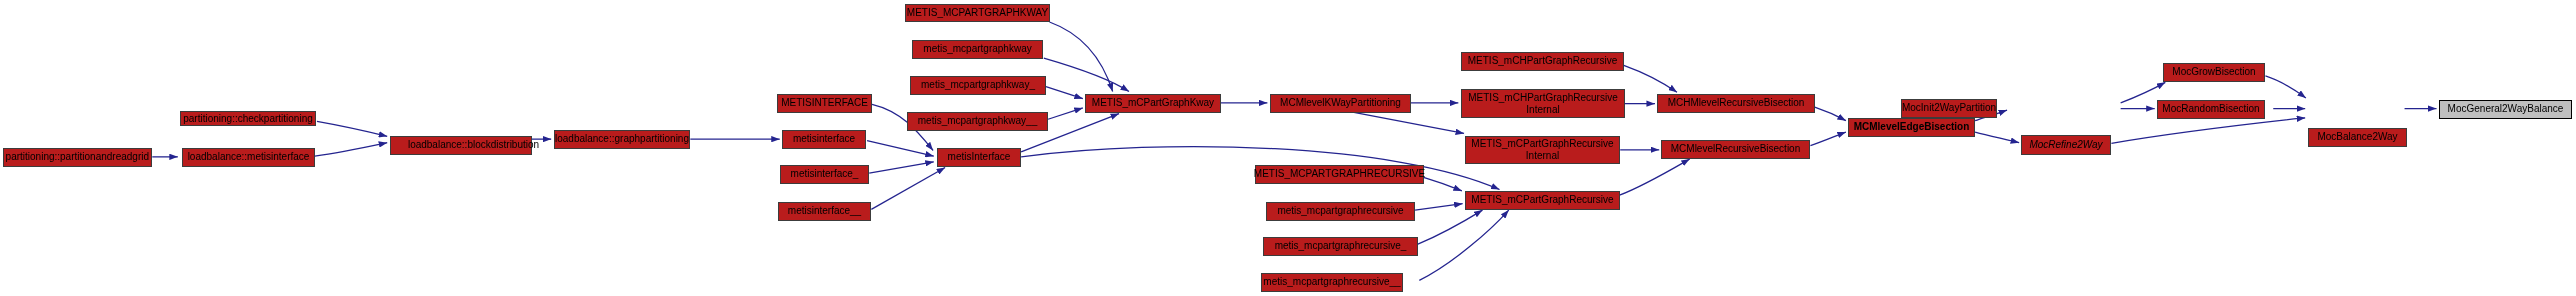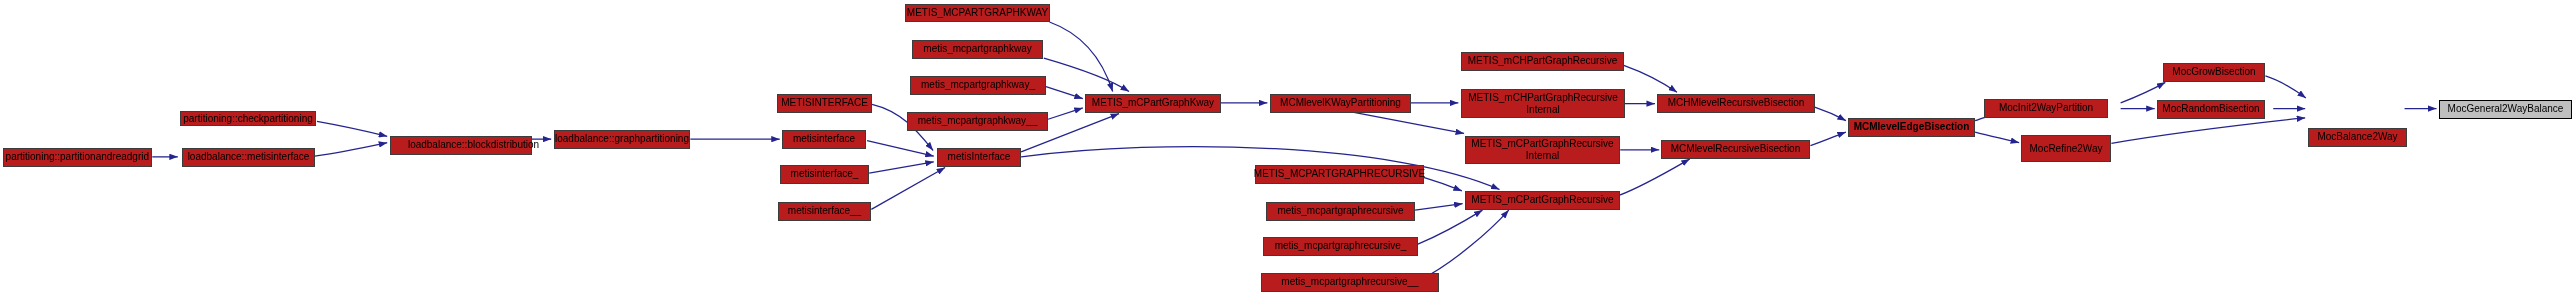--- a/index.html
+++ b/index.html
@@ -88,31 +88,31 @@
       <div class="node" style="left: 905px; top: 3.6px; width: 145px; height: 18.5px;">METIS_MCPARTGRAPHKWAY</div>
       <div class="node" style="left: 912px; top: 40px; width: 131px; height: 18.5px;">metis_mcpartgraphkway</div>
       <div class="node" style="left: 910px; top: 76px; width: 136px; height: 18.5px;">metis_mcpartgraphkway_</div>
       <div class="node" style="left: 907px; top: 112px; width: 141px; height: 18.5px;">metis_mcpartgraphkway__</div>
       <div class="node" style="left: 937px; top: 148px; width: 84px; height: 18.5px;">metisInterface</div>
       <div class="node" style="left: 1085px; top: 94px; width: 136px; height: 18.5px;">METIS_mCPartGraphKway</div>
       <div class="node" style="left: 1270px; top: 94px; width: 141px; height: 18.5px;">MCMlevelKWayPartitioning</div>
       <div class="node" style="left: 1255px; top: 165px; width: 169px; height: 18.5px;">METIS_MCPARTGRAPHRECURSIVE</div>
       <div class="node" style="left: 1266px; top: 202px; width: 149px; height: 18.5px;">metis_mcpartgraphrecursive</div>
       <div class="node" style="left: 1263px; top: 237px; width: 155px; height: 18.5px;">metis_mcpartgraphrecursive_</div>
-      <div class="node" style="left: 1261px; top: 273px; width: 178px; height: 18.5px;">metis_mcpartgraphrecursive__</div>
+      <div class="node" style="left: 1261px; top: 273px; width: 142px; height: 18.5px;">metis_mcpartgraphrecursive__</div>
       <div class="node" style="left: 1461px; top: 52px; width: 163px; height: 18.5px;">METIS_mCHPartGraphRecursive</div>
       <div class="node" style="left: 1461px; top: 89px; width: 164px; height: 29px;">METIS_mCHPartGraphRecursive
 Internal</div>
       <div class="node" style="left: 1465px; top: 136px; width: 155px; height: 28px;">METIS_mCPartGraphRecursive
 Internal</div>
       <div class="node" style="left: 1465px; top: 191px; width: 155px; height: 18.5px;">METIS_mCPartGraphRecursive</div>
       <div class="node" style="left: 1657px; top: 94px; width: 158px; height: 18.5px;">MCHMlevelRecursiveBisection</div>
       <div class="node" style="left: 1661px; top: 140px; width: 149px; height: 18.5px;">MCMlevelRecursiveBisection</div>
       <div class="node" style="left: 1848px; top: 118px; width: 127px; height: 18.5px; font-weight: bold;">MCMlevelEdgeBisection</div>
-      <div class="node" style="left: 1984px; top: 99px; width: 124px; height: 18.5px;">MocInit2WayPartition</div>
-      <div class="node" style="left: 2021px; top: 135px; width: 90px; height: 27px;">MocRefine2Way</div>
+      <div class="node" style="left: 1901px; top: 99px; width: 96px; height: 18.5px;">MocInit2WayPartition</div>
+      <div class="node" style="left: 2021px; top: 135px; width: 90px; height: 20px; font-style: italic;">MocRefine2Way</div>
       <div class="node" style="left: 2163px; top: 63px; width: 102px; height: 18.5px;">MocGrowBisection</div>
       <div class="node" style="left: 2157px; top: 100px; width: 108px; height: 18.5px;">MocRandomBisection</div>
       <div class="node" style="left: 2308px; top: 100px; width: 99px; height: 18.5px; margin-top: 28px;">MocBalance2Way</div>
       <div class="node highlight" style="left: 2439px; top: 100px; width: 133px; height: 18.5px;">MocGeneral2WayBalance</div>
     </div>
 </div>
 
 
 </body></html>

